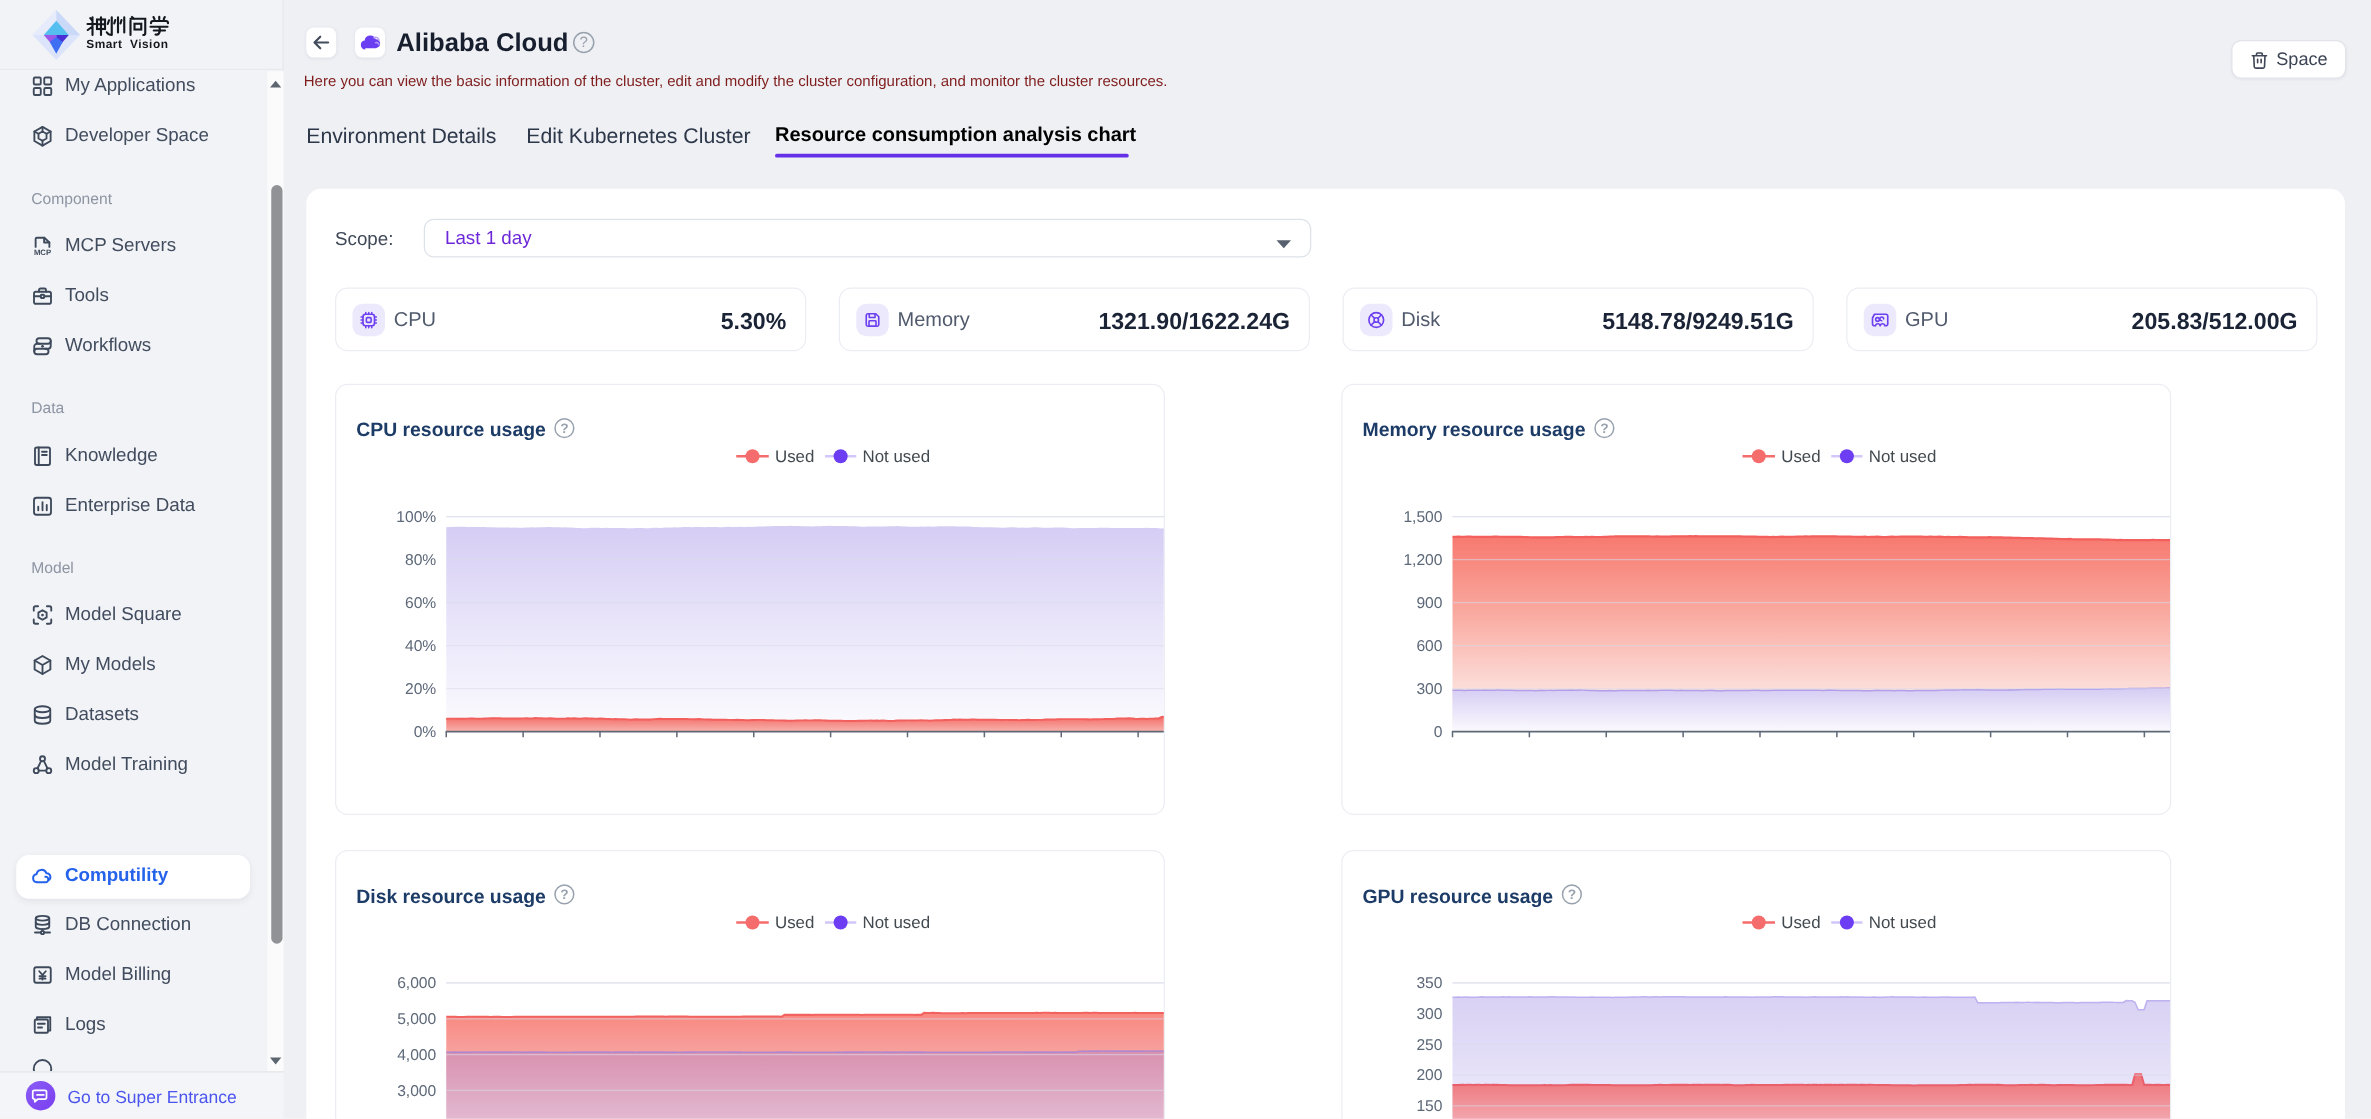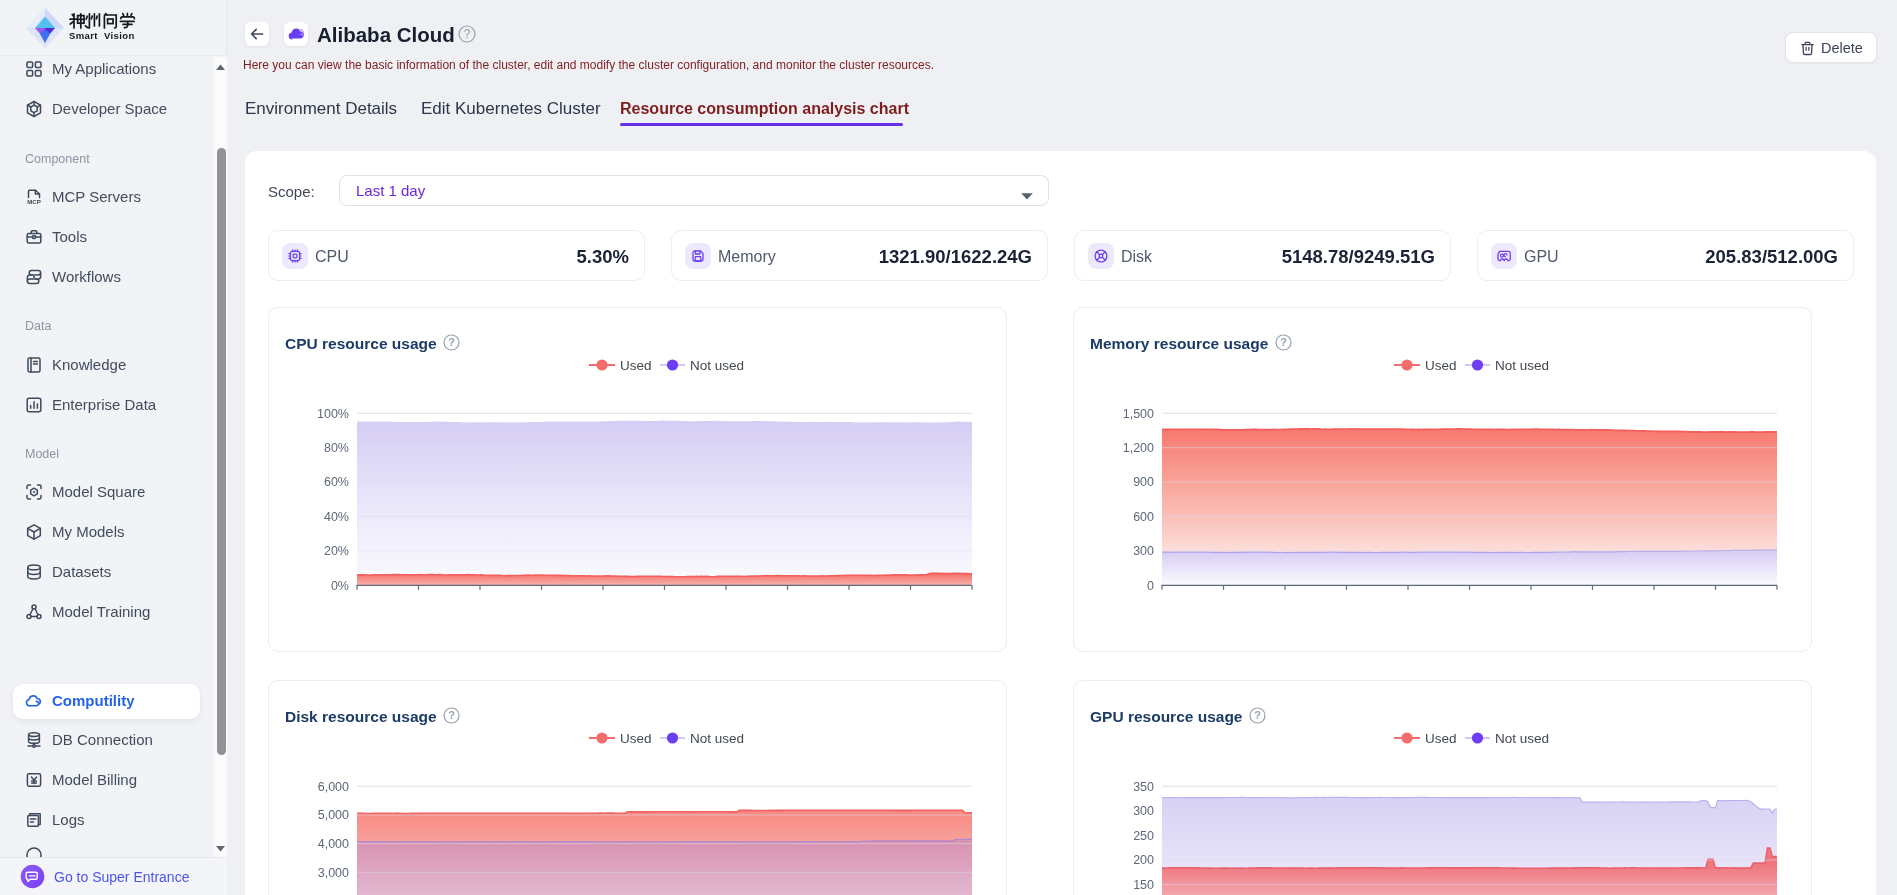--- a/index.html
+++ b/index.html
@@ -27,34 +27,34 @@
 .backbtn svg{margin:4px 0 0 4px;}
 .cloudtile svg{margin:2.5px 0 0 2.5px;}
 .htitle{position:absolute;left:317px;top:23px;font-size:20.5px;font-weight:bold;color:#171e2e;}
 .hhelp{position:absolute;left:458px;top:25px;}
 .hdesc{position:absolute;left:243px;top:58px;font-size:12px;color:#7f1d1d;}
 .delbtn{position:absolute;left:1785px;top:32px;width:92px;height:31px;background:#fff;border:1px solid #e2e4e9;border-radius:8px;box-shadow:0 1px 2px rgba(30,40,80,0.05);}
 .delbtn svg{position:absolute;left:14px;top:8px;}
 .delbtn span{position:absolute;left:35px;top:7px;font-size:14.5px;color:#3c4454;}
 
 .tab{position:absolute;top:99px;font-size:17px;color:#2c3749;}
-.tab.active{color:#7f1d1d;font-weight:bold;font-size:16px;top:100px;}
+.tab.active{color:#000000;font-weight:bold;font-size:16px;top:100px;}
 .tabline{position:absolute;left:620px;top:122.5px;width:283px;height:3px;background:#6531e8;border-radius:2px;}
 
 .panel{position:absolute;left:245px;top:151px;width:1631px;height:880px;background:#fff;border-radius:12px;}
 .scopelbl{position:absolute;left:268px;top:183px;font-size:15px;color:#3f4857;}
 .select{position:absolute;left:339px;top:175px;width:710px;height:31px;background:#fff;border:1px solid #dde1e8;border-radius:8px;}
 .select .val{position:absolute;left:16px;top:6px;font-size:15px;color:#6d28d9;}
 .select .car{position:absolute;right:14px;top:11px;}
 .scard{position:absolute;top:230px;width:377px;height:51px;background:#fff;border:1px solid #ebedf2;border-radius:10px;}
 .stile{position:absolute;left:13px;top:12px;width:26px;height:26px;background:#ece9fc;border-radius:8px;}
 .stile svg{margin:5px 0 0 5px;}
 .slabel{position:absolute;left:46px;top:16.5px;font-size:16px;color:#505a6c;}
 .svalue{position:absolute;right:15px;top:15px;font-size:18.5px;font-weight:bold;color:#1b2436;}
-.ccard{position:absolute;width:739px;height:345px;background:#fff;border:1px solid #ecedf2;border-radius:10px;overflow:hidden;}
+.ccard{position:absolute;width:664px;height:345px;background:#fff;border:1px solid #ecedf2;border-radius:10px;overflow:hidden;}
 .ctitle{position:absolute;left:16px;top:26px;font-size:15.5px;font-weight:bold;color:#1c3b66;}
 .chelp{display:inline-block;vertical-align:-2px;margin-left:2px;}
 .legend{position:absolute;left:320px;top:49px;}
 </style></head><body>
 <div class="sidebar">
     <div class="logo">
       <span class="dia"><svg width="44" height="44" viewBox="0 0 44 44">
           <polygon points="22,2 41,22 22,42 3,22" fill="#dbe4fa"></polygon>
           <polygon points="22,2 41,22 22,22" fill="#cbd9f8"></polygon>
           <polygon points="22,2 3,22 22,22" fill="#e6ecfc"></polygon>
@@ -282,21 +282,21 @@
       <text x="9.0" y="12.6" text-anchor="middle" font-size="12" fill="#98a1ad" font-family="Liberation Sans, sans-serif">?</text>
     </svg></span>
 <div class="hdesc">Here you can view the basic information of the cluster, edit and modify the cluster configuration, and monitor the cluster resources.</div>
 <div class="delbtn">
     <svg width="15" height="15" viewBox="0 0 15 15">
       <g stroke="#3f4655" stroke-width="1.3" fill="none" stroke-linecap="round" stroke-linejoin="round">
         <path d="M1.8 3.6 H13.2 M5.2 3.6 V2.2 a0.8 0.8 0 0 1 0.8 -0.8 h3 a0.8 0.8 0 0 1 0.8 0.8 V3.6 M3 3.6 L3.4 12.4 a1.2 1.2 0 0 0 1.2 1.1 h5.8 a1.2 1.2 0 0 0 1.2 -1.1 L12 3.6"></path>
         <path d="M6.1 6.4 V9.2 M8.9 6.4 V9.2"></path>
       </g>
     </svg>
-    <span>Delete</span>
+    <span>Space</span>
   </div>
 <div class="tab" style="left:245px;">Environment Details</div>
 <div class="tab" style="left:421px;">Edit Kubernetes Cluster</div>
 <div class="tab active" style="left:620px;">Resource consumption analysis chart</div>
 <div class="tabline"></div>
 <div class="panel"></div>
 <div class="scopelbl">Scope:</div>
 <div class="select">
     <span class="val">Last 1 day</span>
     <span class="car"><svg width="14" height="9" viewBox="0 0 14 9">

